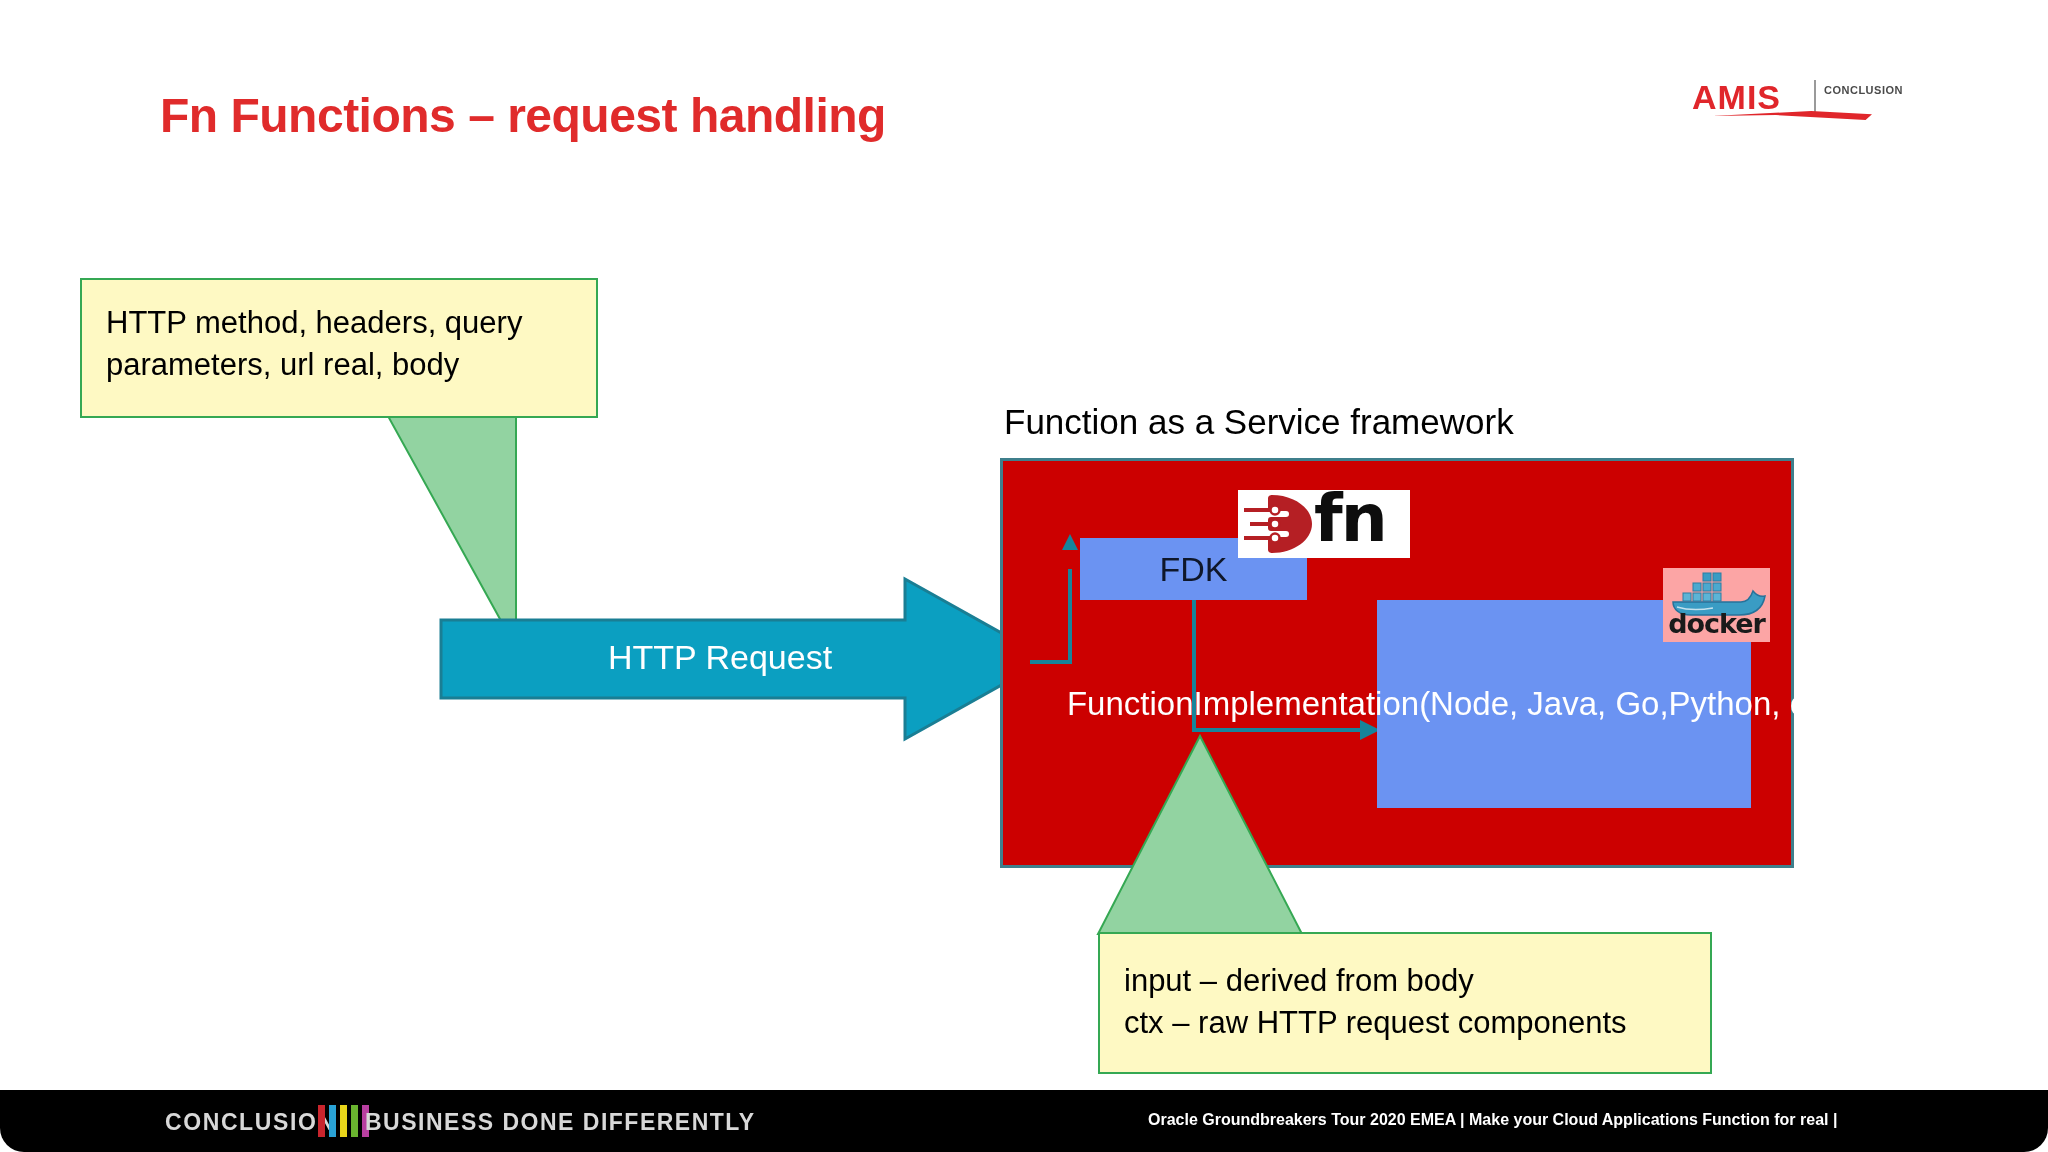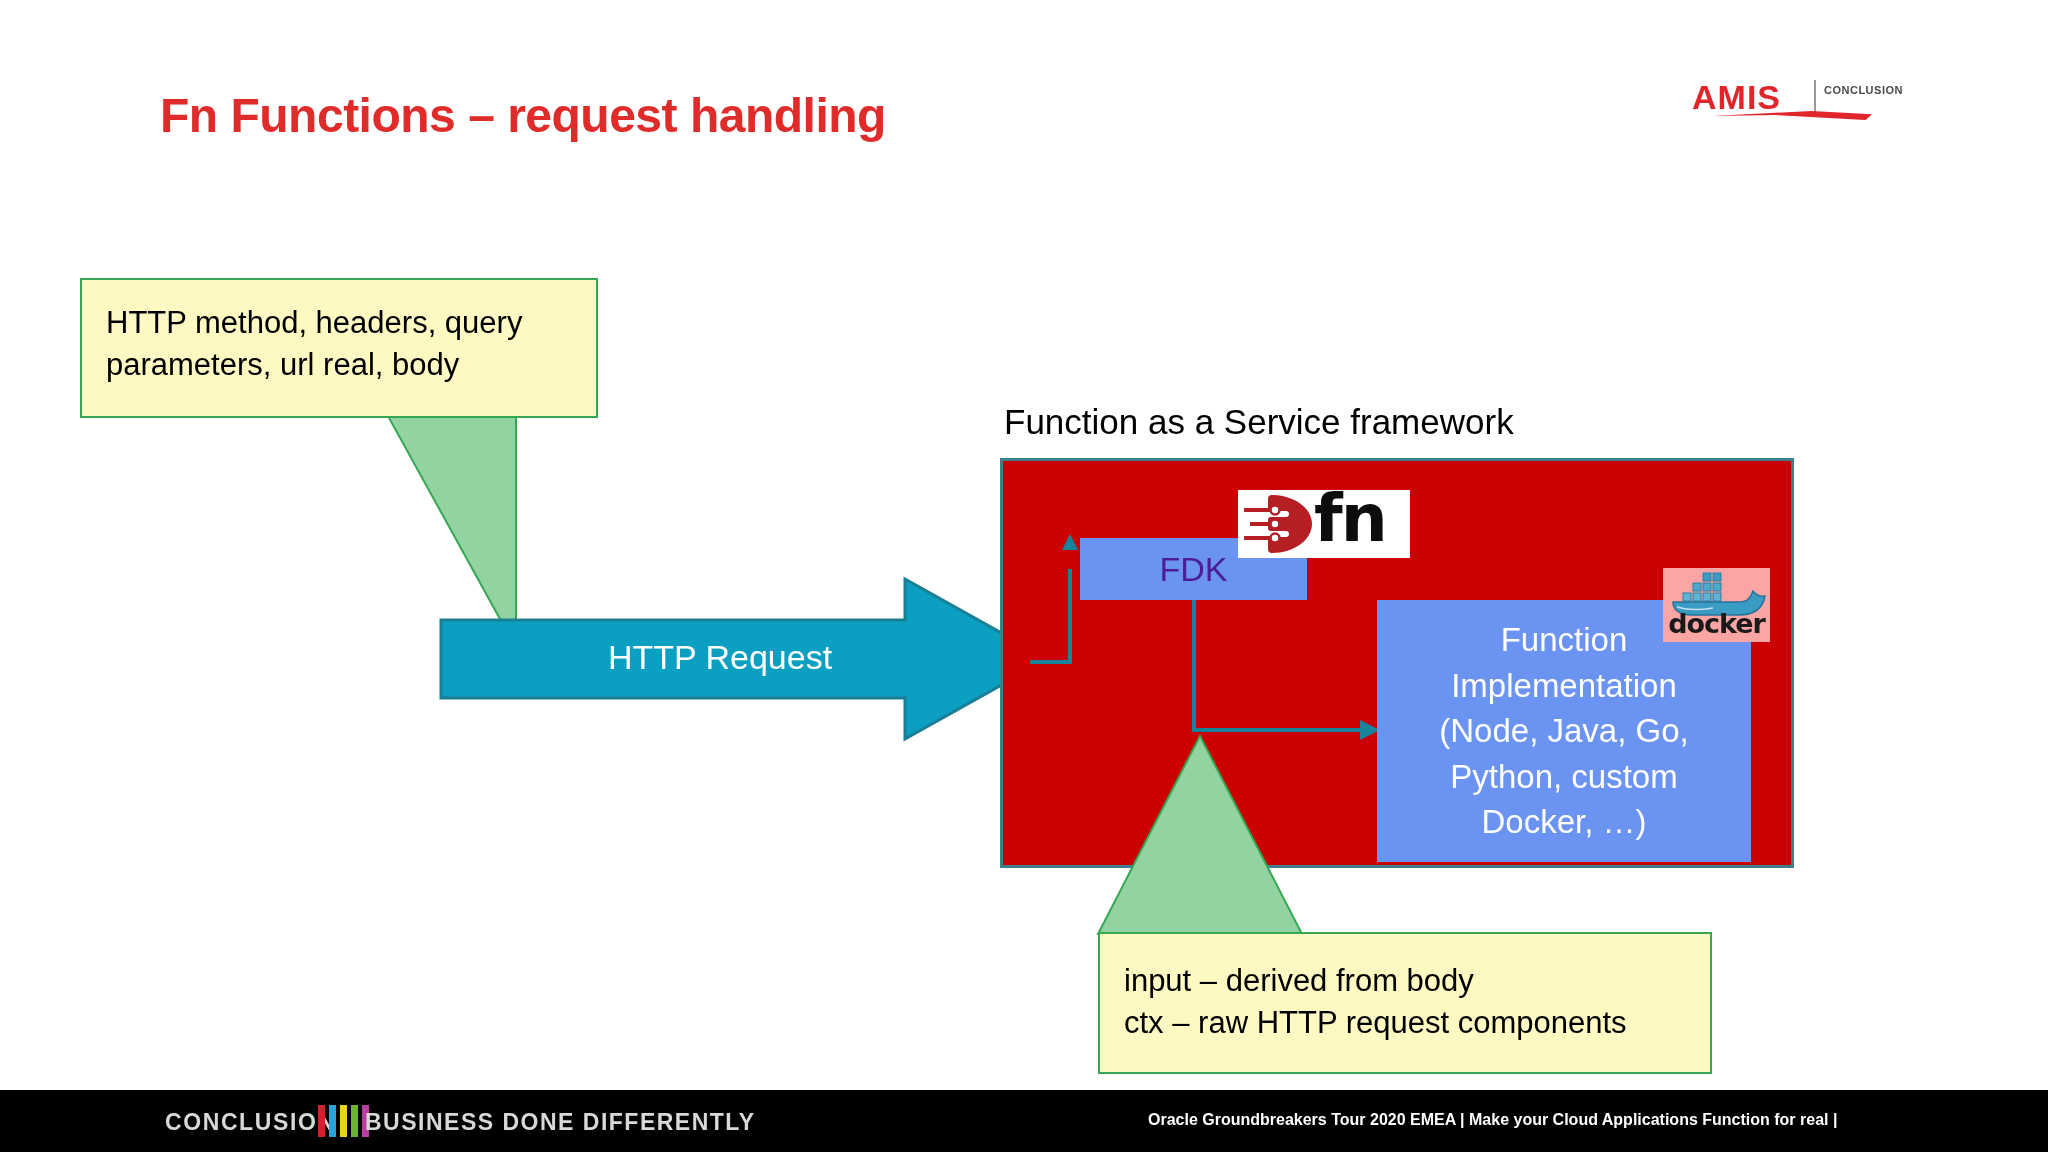--- a/index.html
+++ b/index.html
@@ -10,20 +10,21 @@
   }
   body {
     font-family: "Liberation Sans", sans-serif;
   }
   .slide {
     position: relative;
     width: 2048px;
     height: 1152px;
     background: #ffffff;
     overflow: hidden;
+    border-radius: 24px;
   }
 
   
   .slide-title {
     position: absolute;
     left: 160px;
     top: 88px;
     font-size: 48px;
     font-weight: bold;
     color: #e02b2b;
@@ -157,33 +158,33 @@
     position: absolute;
     left: 1080px;
     top: 538px;
     width: 227px;
     height: 62px;
     background: #6b93f2;
     display: flex;
     align-items: center;
     justify-content: center;
     font-size: 34px;
-    color: #4c1d95;
+    color: #0f172a;
   }
 
   
   .impl-box {
     position: absolute;
     left: 1377px;
     top: 600px;
     width: 374px;
-    height: 262px;
+    height: 208px;
     background: #6b93f2;
     display: flex;
-    flex-direction: column;
+    flex-direction: row;
     align-items: center;
     justify-content: center;
     font-size: 33px;
     line-height: 1.38;
     color: #ffffff;
     text-align: center;
   }
   .impl-line { display: block; white-space: nowrap; }
 
   

